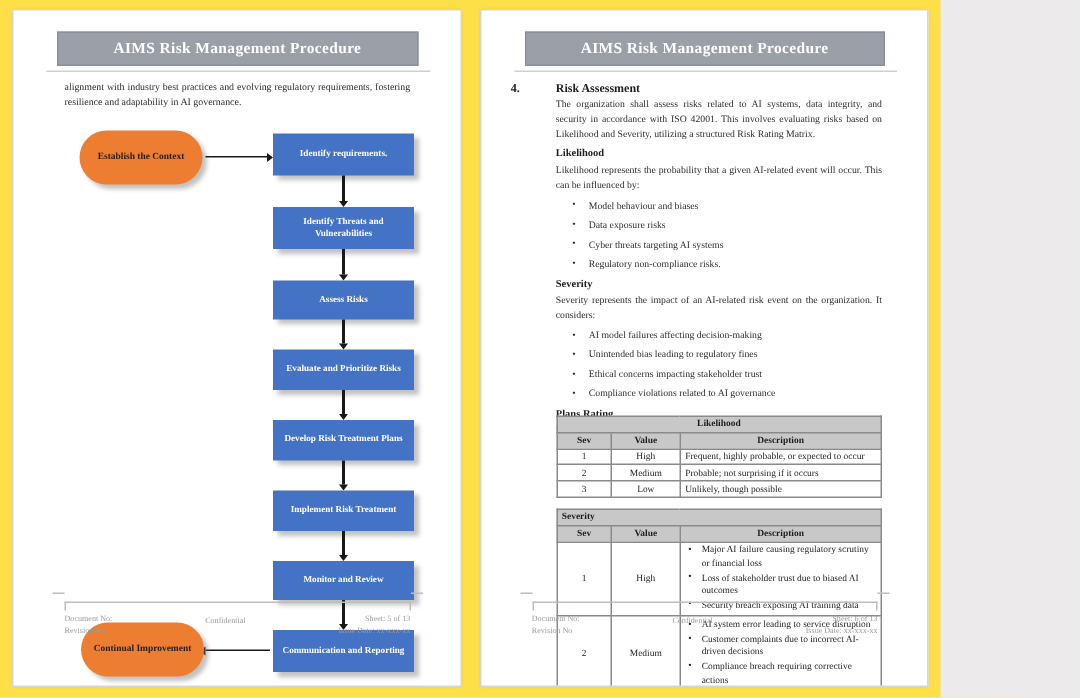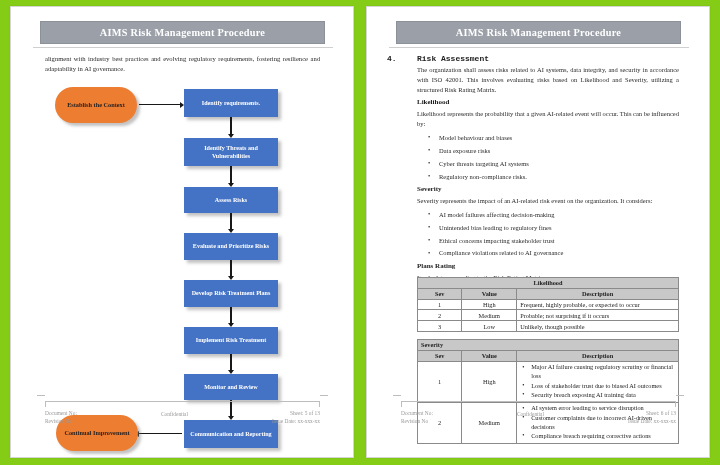--- a/index.html
+++ b/index.html
@@ -5,22 +5,22 @@
   * { box-sizing: border-box; }
   html, body {
     margin: 0; padding: 0;
     width: 720px; height: 465px;
     background: #eceaea;
     font-family: "Liberation Serif", serif;
     overflow: hidden;
   }
   .workspace {
     position: relative;
-    width: 720px; height: 465px;
-    background: #84cc16;
+    width: 627px; height: 465px;
+    background: #fde047;
     display: flex;
     justify-content: center;
     gap: 12px;
     padding: 6px 8px;
   }
   .page {
     position: relative;
     width: 344px;
     height: 452px;
     background: #ffffff;
@@ -120,21 +120,21 @@
     left: -4px; top: -2.4px;
     border-top: 3.2px solid transparent;
     border-bottom: 3.2px solid transparent;
     border-right: 4.4px solid #181818;
   }
 
   
   .sec-head {
     position: absolute;
     left: 20px; right: 16px; top: 47px;
-    font-size: 8px; font-weight: bold; color: #1d1d1d; font-family: Liberation Mono, monospace;
+    font-size: 8px; font-weight: bold; color: #1d1d1d;
   }
   .sec-head .num { display: inline-block; width: 30px; }
   .rbody { position: absolute; left: 50px; right: 30px; top: 58px; }
   .rbody p.just {
     margin: 0 0 4px 0;
     font-size: 6.5px; line-height: 1.5;
     text-align: justify; color: #2b2b2b;
   }
   .rbody h4 {
     margin: 0 0 3px 0;

